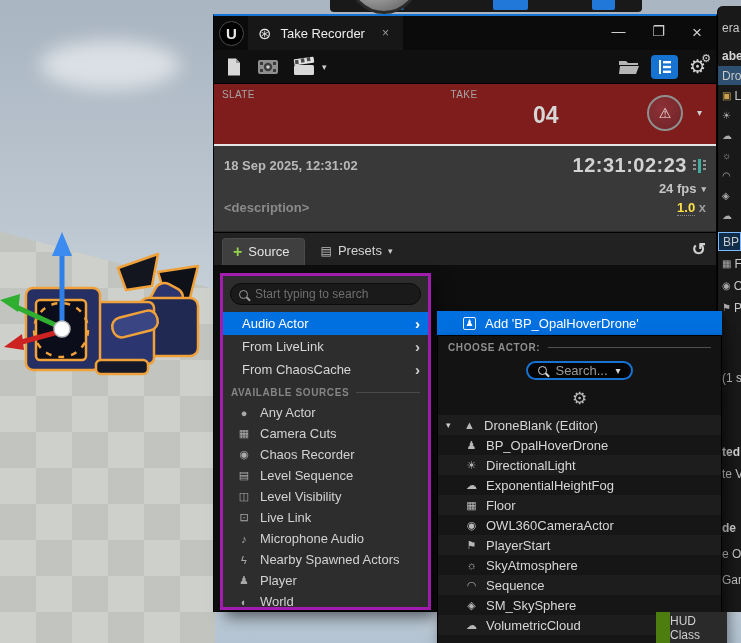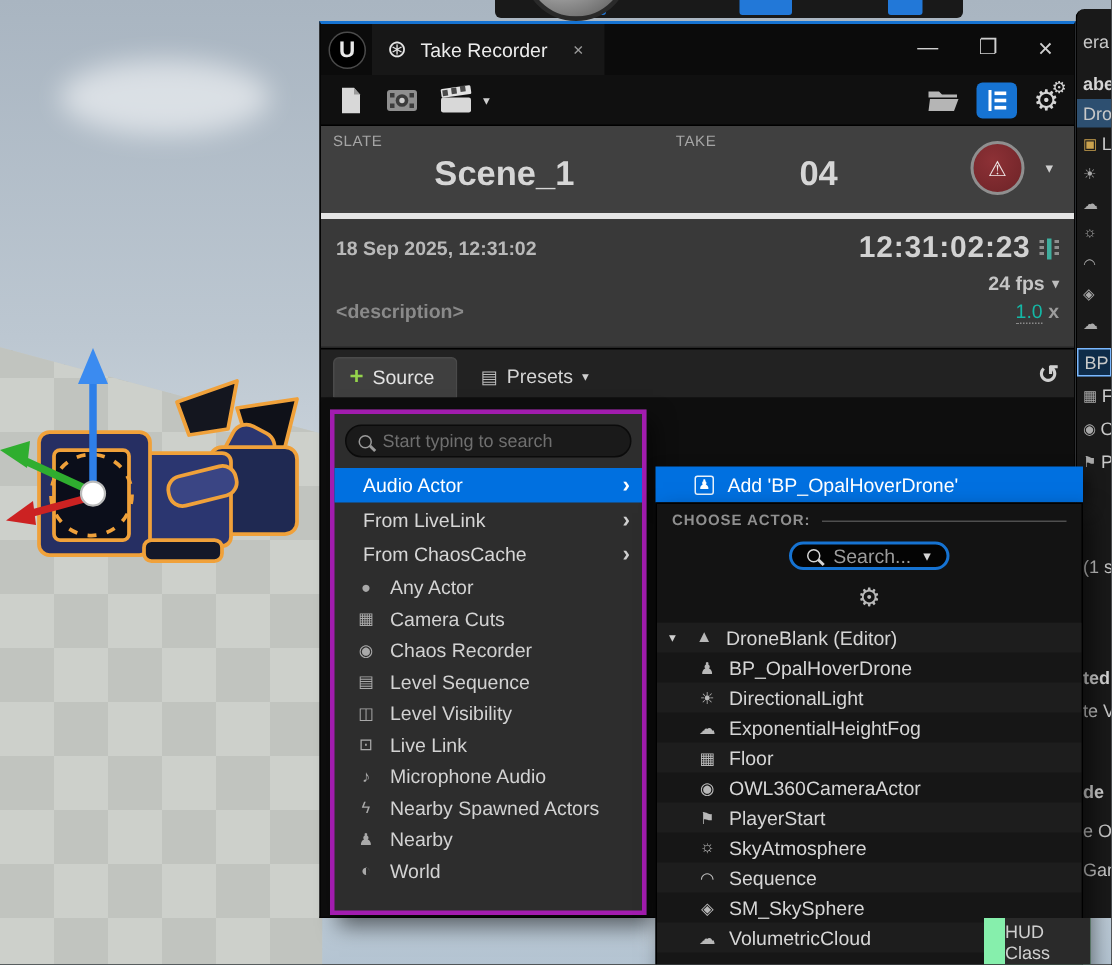--- a/index.html
+++ b/index.html
@@ -38,21 +38,21 @@
 
   .toolbar{height:34px;background:#101010;display:flex;align-items:center;padding:0 10px;border-bottom:1px solid #000;}
   .toolbar .grp{display:flex;align-items:center;gap:13px;}
   .toolbar svg{display:block;}
   .tb-caret{color:#cfcfcf;font-size:9px;margin-left:-7px;}
   .toolbar .right{margin-left:auto;display:flex;align-items:center;gap:11px;}
   .seq-btn{width:27px;height:24px;background:#1673d2;border-radius:4px;display:flex;align-items:center;justify-content:center;}
   .gears{color:#d5d5d5;font-size:19px;position:relative;}
   .gears em{font-style:normal;font-size:11px;position:absolute;right:-5px;top:-3px;}
 
-  .slate-sec{height:62px;background:#404040;display:flex;align-items:stretch;padding:5px 8px 8px 8px;border-bottom:4px solid #e5e5e5;}
+  .slate-sec{height:62px;background:#7f1d1d;display:flex;align-items:stretch;padding:5px 8px 8px 8px;border-bottom:2px solid #e5e5e5;}
   .slate-col{flex:1.2;display:flex;flex-direction:column;}
   .take-col{flex:1;display:flex;flex-direction:column;}
   .fld-label{font-size:10px;color:#a5a5a5;letter-spacing:.4px;}
   .fld-value{font-size:23px;font-weight:bold;color:#d6d6d6;text-align:center;margin-top:2px;}
   .rec-wrap{display:flex;align-items:center;gap:14px;padding:0 6px;}
   .rec-btn{width:36px;height:36px;border-radius:50%;background:radial-gradient(circle at 40% 35%,#8d3136,#6d2327);
     border:2px solid #8f8f8f;display:flex;align-items:center;justify-content:center;color:#f0e9e9;font-size:14px;}
   .rec-caret{color:#cfcfcf;font-size:10px;}
 
   .info-sec{background:#393939;padding:8px 10px 6px 10px;display:flex;flex-direction:column;gap:4px;border-bottom:1px solid #262626;flex:0 0 86px;}
@@ -60,21 +60,21 @@
   .date{font-size:13px;font-weight:bold;color:#b9b9b9;}
   .tc{margin-left:auto;font-size:20px;font-weight:bold;color:#d2d2d2;letter-spacing:.5px;}
   .tci{display:inline-flex;gap:2px;margin-left:6px;align-items:center;height:14px;}
   .tci i{width:3px;height:11px;background:repeating-linear-gradient(#8f8f8f 0 2px,transparent 2px 4px);}
   .tci i.mid{background:#3fae9e;height:14px;}
   .info-r2{display:flex;justify-content:flex-end;align-items:center;gap:5px;font-size:13px;font-weight:bold;color:#c5c5c5;}
   .info-r2 .cc{font-size:9px;color:#bdbdbd;}
   .info-r3{display:flex;align-items:center;}
   .desc{font-size:13px;font-weight:bold;color:#8a8a8a;}
   .speed{margin-left:auto;font-size:13px;font-weight:bold;color:#9c9c9c;}
-  .speed b{color:#14b8a6;border-bottom:1px dotted #8a8a8a;font-weight:normal;}
+  .speed b{color:#fde047;border-bottom:1px dotted #8a8a8a;font-weight:bold;}
 
   .source-row{height:33px;background:#222;border-top:1px solid #000;display:flex;align-items:flex-end;padding:0 10px 0 8px;}
   .src-btn{display:flex;align-items:center;gap:6px;background:#3f3f3f;border:1px solid #4a4a4a;border-bottom:none;
     border-radius:4px 4px 0 0;padding:5px 14px 6px 10px;font-size:13px;color:#e3e3e3;}
   .src-btn .plus{color:#94d34c;font-size:16px;font-weight:bold;line-height:10px;}
   .presets{display:flex;align-items:center;gap:6px;margin-left:16px;padding-bottom:7px;font-size:13px;color:#d5d5d5;}
   .presets .pic{color:#bdbdbd;font-size:12px;}
   .presets .pcaret{font-size:9px;color:#cfcfcf;}
   .reset{margin-left:auto;padding-bottom:5px;color:#d0d0d0;font-size:17px;font-weight:bold;}
   .list-area{flex:1;background:#0e0e0e;}
@@ -128,21 +128,21 @@
   
   .right-strip{position:absolute;left:717px;top:6px;width:24px;height:606px;background:#191919;border-left:1px solid #000;
     border-top-left-radius:6px;z-index:2;overflow:hidden;}
   .rs-row{position:absolute;left:0;width:100%;height:19px;display:flex;align-items:center;gap:3px;padding-left:4px;
     font-size:12px;color:#c9c9c9;white-space:nowrap;}
   .rs-row .ic{font-size:10px;color:#a9a9a9;flex:0 0 auto;}
   .rs-row.bold{font-weight:bold;color:#d6d6d6;}
   .rs-row.hlrow{background:#2d4f70;}
   .rs-row.selrow{background:#0f2c49;border:1px solid #7ab8ff;}
   [data-name="folder-icon"]{color:#caa24e !important;}
-  .hud-block{position:absolute;left:656px;top:612px;width:71px;height:31px;background:#86efac;z-index:3;display:flex;}
+  .hud-block{position:absolute;left:656px;top:612px;width:71px;height:31px;background:#4d7c0f;z-index:3;display:flex;}
   .hud-row{margin-left:14px;flex:1;background:#2a2a2a;display:flex;align-items:center;justify-content:center;
     font-size:12px;color:#d0d0d0;}
 
   
   .drone{position:absolute;left:0px;top:228px;width:210px;height:175px;z-index:0;}
 </style>
 </head>
 <body>
 
 <div class="stage" data-name="unreal-editor-screen">
@@ -238,21 +238,20 @@
             <rect x="6" y="10.6" width="8" height="2.4" fill="#fff"></rect>
           </svg>
         </div>
         <span class="gears" data-name="settings-gear-icon"><span data-name="gear-icon">⚙</span><em data-name="gear-icon">⚙</em></span>
       </div>
     </div>
 
     <div class="slate-sec" data-name="slate-section">
       <div class="slate-col">
         <span class="fld-label" data-name="slate-label">SLATE</span>
-        <span class="fld-value" data-name="slate-value">Scene_1</span>
       </div>
       <div class="take-col">
         <span class="fld-label" data-name="take-label">TAKE</span>
         <span class="fld-value" data-name="take-value">04</span>
       </div>
       <div class="rec-wrap">
         <div class="rec-btn" data-name="record-button">
             <span data-name="warning-icon">⚠</span>
           </div>
         <span class="rec-caret" data-name="record-options-caret">▾</span>
@@ -307,20 +306,24 @@
         </div>
         <div class="mi" data-name="menu-item">
           <span>From LiveLink</span>
           <span class="chev" data-name="chevron-right-icon">›</span>
         </div>
         <div class="mi" data-name="menu-item">
           <span>From ChaosCache</span>
           <span class="chev" data-name="chevron-right-icon">›</span>
         </div>
       </div>
+    <div class="sec-hdr" data-name="available-sources-header">
+      <b>AVAILABLE SOURCES</b>
+        <i></i>
+    </div>
     <div data-name="available-sources-list">
 
     <div class="src-row2" data-name="source-type-item">
           <span class="ic" data-name="any-actor-icon">●</span>
           <span class="lb">Any Actor</span>
         </div>
         <div class="src-row2" data-name="source-type-item">
           <span class="ic" data-name="camera-cuts-icon">▦</span>
           <span class="lb">Camera Cuts</span>
         </div>
@@ -343,21 +346,21 @@
         <div class="src-row2" data-name="source-type-item">
           <span class="ic" data-name="microphone-icon">♪</span>
           <span class="lb">Microphone Audio</span>
         </div>
         <div class="src-row2" data-name="source-type-item">
           <span class="ic" data-name="spawned-actors-icon">ϟ</span>
           <span class="lb">Nearby Spawned Actors</span>
         </div>
         <div class="src-row2" data-name="source-type-item">
           <span class="ic" data-name="player-icon">♟</span>
-          <span class="lb">Nearby</span>
+          <span class="lb">Player</span>
         </div>
         <div class="src-row2" data-name="source-type-item">
           <span class="ic" data-name="world-icon">◐</span>
           <span class="lb">World</span>
         </div>
       </div>
   </div>
 
   <div class="add-row" data-name="add-actor-menu-item">
     <span class="actor-box" data-name="actor-icon">

